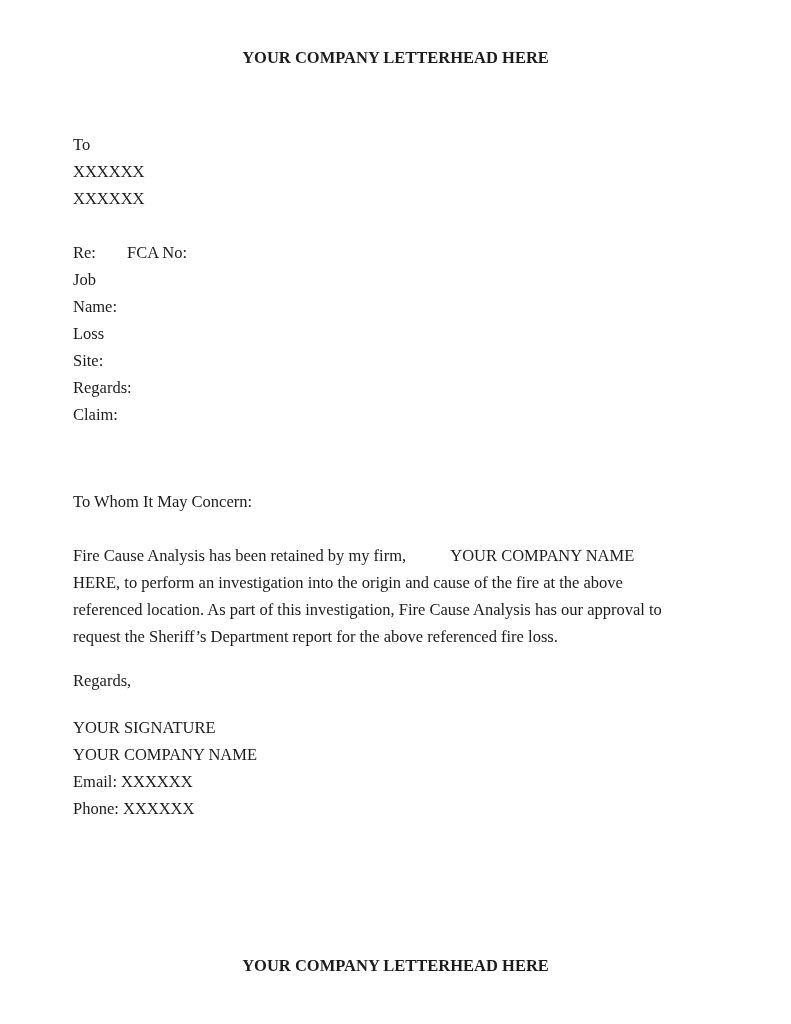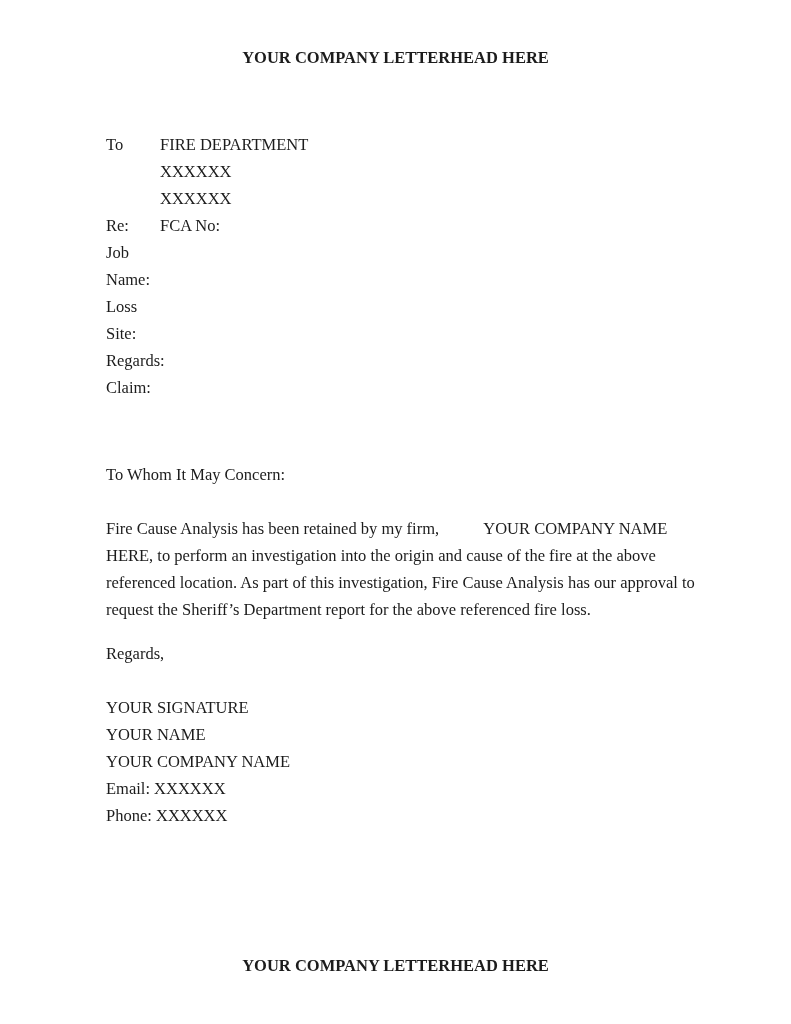--- a/index.html
+++ b/index.html
@@ -13,68 +13,68 @@
     font-family: "Liberation Serif", serif;
     font-size: 16.5px;
     line-height: 27px;
     color: #1c1c1c;
   }
   .page {
     position: relative;
     width: 791px;
     height: 1024px;
     box-sizing: border-box;
-    padding: 0 106px;
+    padding: 0 73px;
     background: #ffffff;
     overflow: hidden;
   }
   .letterhead-header {
     padding-top: 44px;
     text-align: center;
     font-weight: bold;
   }
   .recipient-block {
     margin-top: 60px;
     display: grid;
     grid-template-columns: 54px 1fr;
   }
   .ref-block {
+    margin-top: 27px;
     display: grid;
     grid-template-columns: 54px 96px 1fr;
   }
   .cell { min-height: 27px; }
   .salutation { margin-top: 60px; }
   .body-paragraph {
     margin-top: 27px;
     width: 605px;
     text-align: left;
   }
   .bold { font-weight: normal; margin-left: 40px; }
   .closing { margin-top: 17px; }
-  .signature-block { margin-top: 27px; }
+  .signature-block { margin-top: 20px; }
   .sig-line { min-height: 27px; }
   .letterhead-footer {
     position: absolute;
     top: 952px;
     left: 0;
     width: 791px;
     text-align: center;
     font-weight: bold;
   }
 </style>
 </head>
 <body>
 
 <div class="page">
 
   <div class="letterhead-header">YOUR COMPANY LETTERHEAD HERE</div>
 
   <div class="recipient-block">
     <div class="cell">To</div>
-    <div class="cell">FIRE DEPARTMENT</div>
     <div class="cell"></div>
     <div class="cell">XXXXXX</div>
     <div class="cell"></div>
     <div class="cell">XXXXXX</div>
   </div>
 
   <div class="ref-block">
     <div class="cell">Re:</div>
     <div class="cell">FCA No:</div>
 
@@ -95,21 +95,20 @@
   </div>
 
   <div class="salutation">To Whom It May Concern:</div>
 
   <p class="body-paragraph"><span>Fire Cause Analysis has been retained by my firm, </span><span class="bold">YOUR COMPANY NAME HERE</span><span>, to perform an investigation into the origin and cause of the fire at the above referenced location. As part of this investigation, Fire Cause Analysis has our approval to request the Sheriff’s Department report for the above referenced fire loss.</span></p>
 
   <div class="closing">Regards,</div>
 
   <div class="signature-block">
     <div class="sig-line">YOUR SIGNATURE</div>
-    <div class="sig-line">YOUR NAME</div>
     <div class="sig-line">YOUR COMPANY NAME</div>
     <div class="sig-line">Email: XXXXXX</div>
     <div class="sig-line">Phone: XXXXXX</div>
   </div>
 
   <div class="letterhead-footer">YOUR COMPANY LETTERHEAD HERE</div>
 
 </div>
 
 </body></html>

